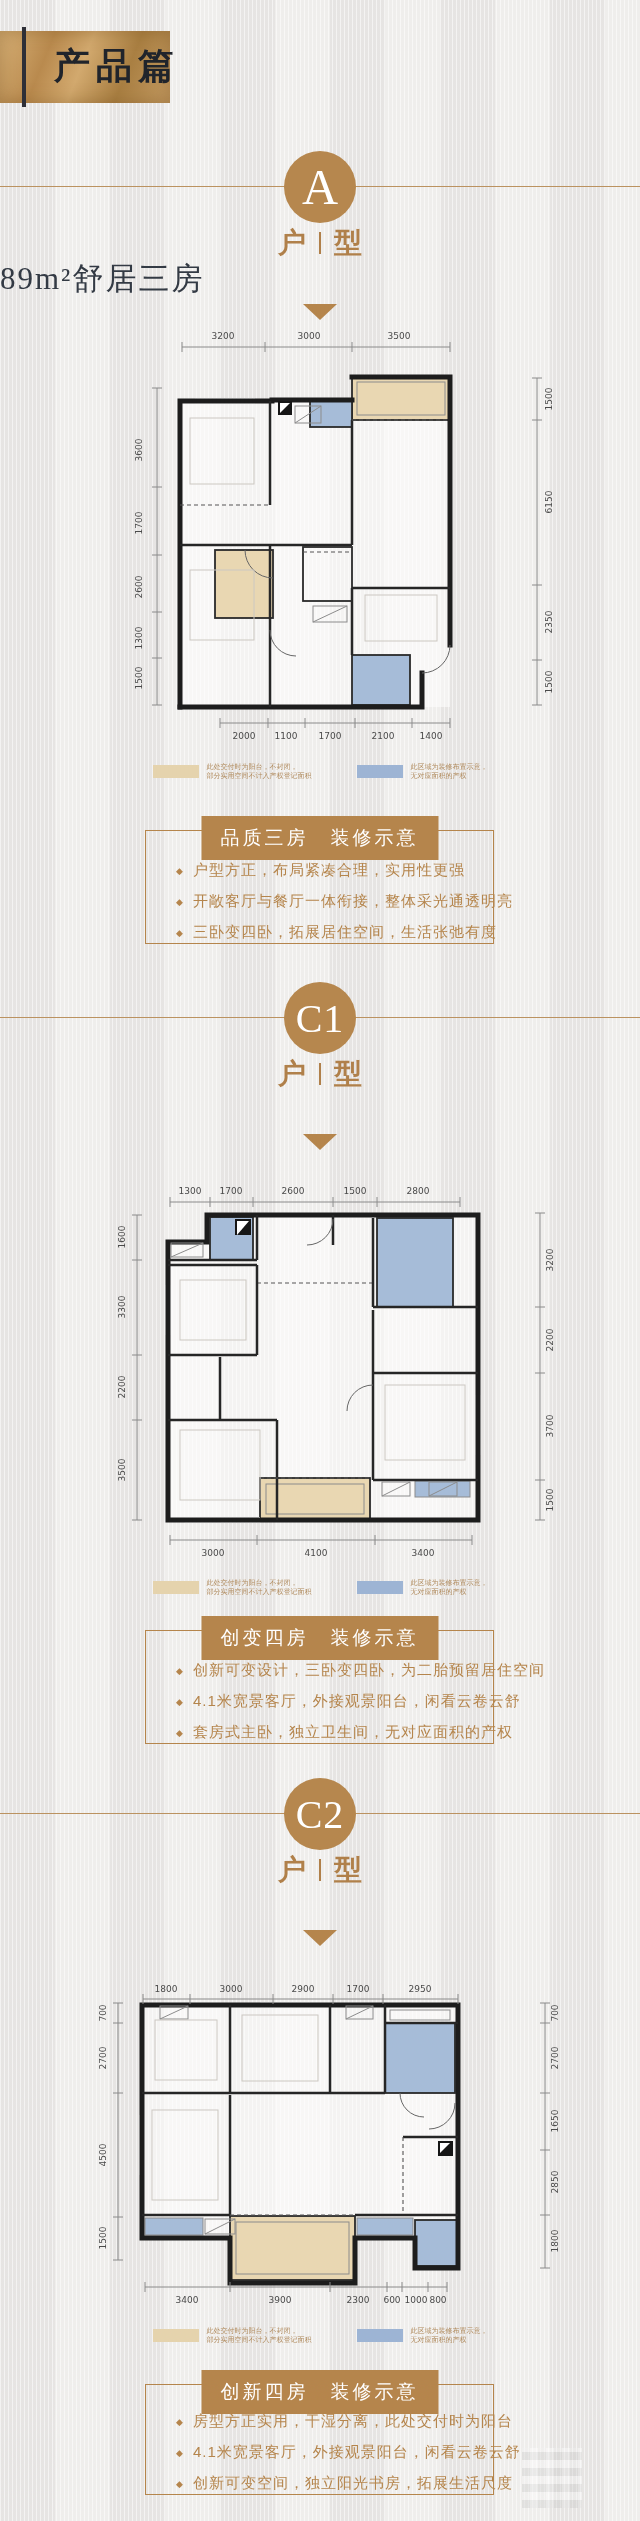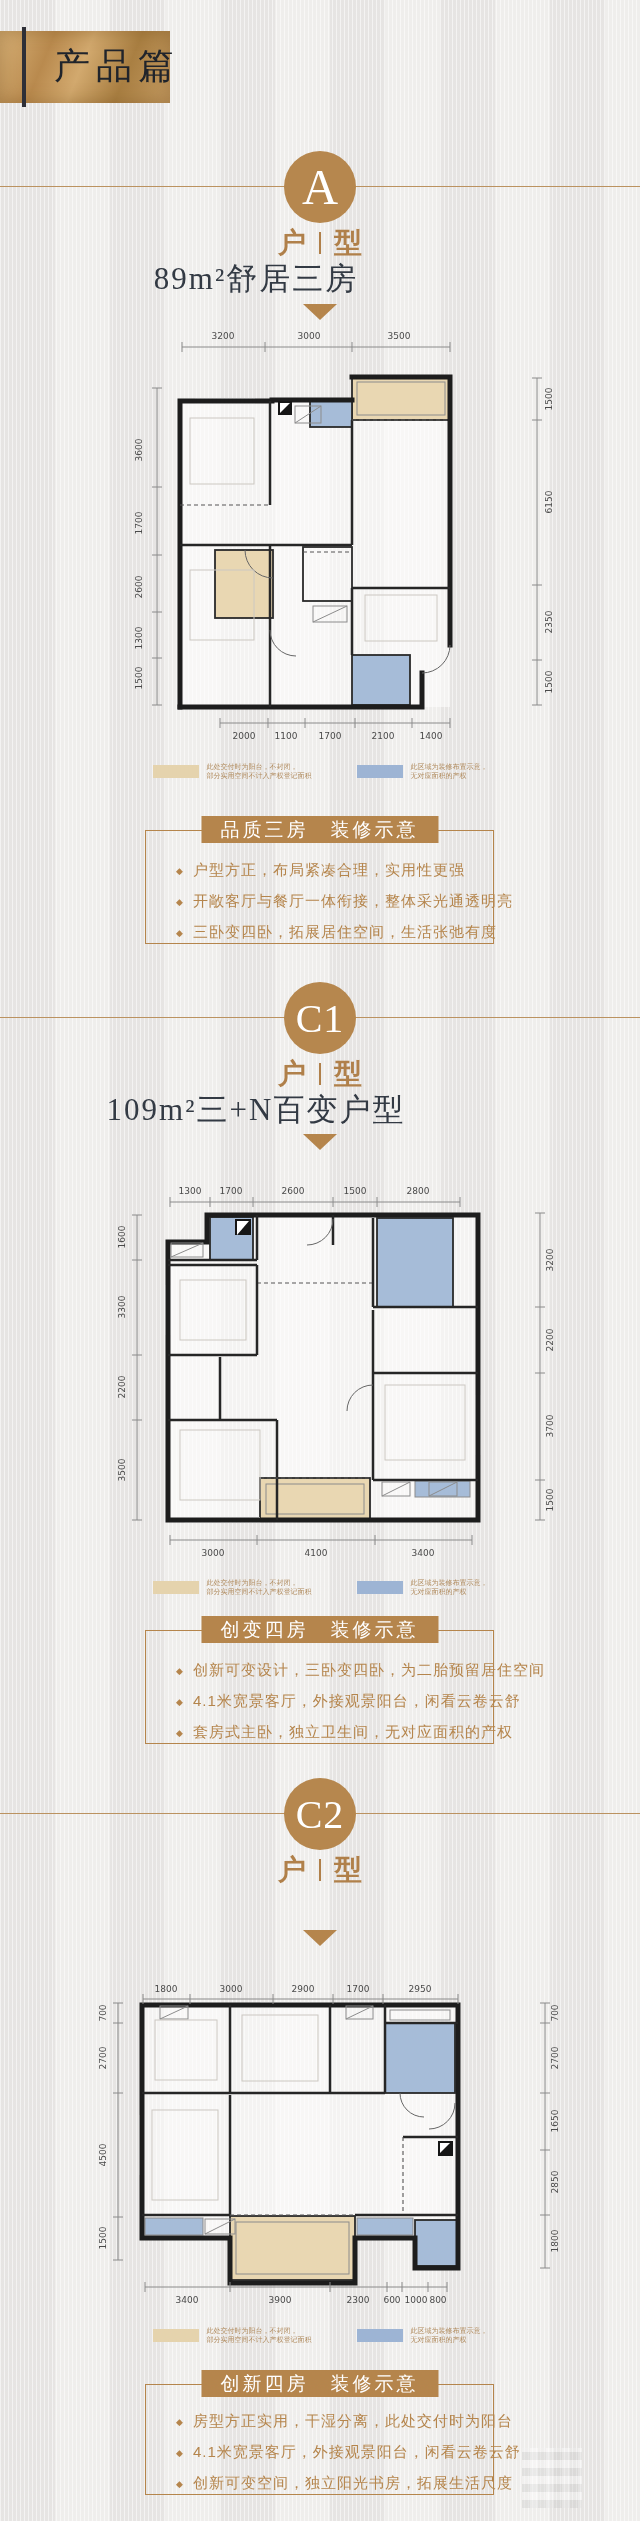--- a/index.html
+++ b/index.html
@@ -11,46 +11,46 @@
       repeating-linear-gradient(90deg, rgba(0,0,0,.025) 0 55px, rgba(255,255,255,.18) 55px 110px);
     font-family:"Liberation Sans", sans-serif;
   }
   .abs{position:absolute;}
   
   .banner{left:0;top:31px;width:170px;height:72px;
     background:linear-gradient(112deg,#d9b379,#b98a4e 28%,#d2a96e 48%,#a97f42 72%,#c59c63);
     box-shadow:inset 0 0 18px rgba(120,80,30,.45);}
   .banner-bar{left:22px;top:27px;width:4px;height:80px;background:#2e2f37;}
   .banner-title{left:54px;top:42px;font-family:"Liberation Serif",serif;
-    font-size:36px;color:#20242b;letter-spacing:6px;font-weight:400;}
+    font-size:36px;color:#20242b;letter-spacing:6px;font-weight:700;}
   
   .divider{left:0;width:640px;height:1px;background:#bb9260;}
   .badge{width:72px;height:72px;border-radius:50%;background:#b6874e;
     color:#fff;display:flex;align-items:center;justify-content:center;
     font-family:"Liberation Serif",serif;left:284px;}
   .badge.one{font-size:50px;}
   .badge.two{font-size:40px;letter-spacing:1px;}
   .type-row{left:0;width:640px;display:flex;align-items:center;justify-content:center;
     gap:13px;color:#b0804a;font-family:"Liberation Serif",serif;font-size:28px;font-weight:600;}
   .type-bar{width:2px;height:22px;background:#b0804a;}
-  .subtitle{left:0;width:512px;text-align:center;font-family:"Liberation Serif",serif;
+  .subtitle{left:0;width:512px;font-family:"Liberation Serif",serif;
     font-size:31px;color:#333a44;letter-spacing:2px;}
   .tri{width:0;height:0;border-left:17px solid transparent;border-right:17px solid transparent;
     border-top:16px solid #b5854c;left:303px;}
   
   .legend{left:0;width:640px;display:flex;justify-content:center;gap:45px;}
   .legend-item{display:flex;align-items:center;gap:8px;}
   .swatch{width:46px;height:13px;}
   .swatch.tan{background:#e5d3ad;}
   .swatch.blue{background:#9db4d4;}
   .legend-txt{font-size:7px;line-height:9px;color:#b08a5c;}
   
   .info-box{width:347px;border:1px solid #b5854c;left:145px;}
   .info-title{position:absolute;left:50%;transform:translateX(-50%);top:-15px;
-    min-width:237px;height:27px;background:#b5854c;color:#fff;display:flex;
+    min-width:237px;height:44px;background:#b5854c;color:#fff;display:flex;
     align-items:center;justify-content:center;font-size:19px;letter-spacing:3px;}
   .bullets{margin:0;padding:24px 0 0 30px;list-style:none;}
   .bullets li{display:flex;align-items:center;height:31px;color:#b5854c;
     font-size:15px;letter-spacing:1px;white-space:nowrap;}
   .bullets .dia{font-size:9px;margin-right:9px;}
   
   svg text.dim{font-size:9px;fill:#4a4a4a;font-family:"DejaVu Sans",sans-serif;}
   .wall{stroke:#1d1d1d;stroke-width:5;fill:none;stroke-linecap:square;}
   .iwall{stroke:#262626;stroke-width:2.5;fill:none;}
   .twall{stroke:#2a2a2a;stroke-width:1.8;}
@@ -213,21 +213,20 @@
     </ul>
   </div>
 
   <div class="abs divider" style="top:1017px"></div>
   <div class="abs badge two" style="top:982px">C1</div>
   <div class="abs type-row" style="top:1055px">
     <span>户</span>
     <span class="type-bar"></span>
     <span>型</span>
   </div>
-  <div class="abs subtitle" style="top:1089px">109m²三+N百变户型</div>
   <div class="abs tri" style="top:1134px"></div>
 
   <svg class="abs" style="left:85px;top:1185px" width="480" height="380" viewBox="0 0 480 380">
     <path class="floor" d="M122,30 H393 V335 H83 V57 H122 Z"></path>
     <g>
       <rect class="blue twall" x="125" y="32" width="43" height="43"></rect>
       <rect class="blue twall" x="292" y="33" width="76" height="89"></rect>
       <rect class="tan twall" x="175" y="293" width="110" height="42"></rect>
       <rect class="thin" x="181" y="299" width="98" height="30"></rect>
       <rect class="blue thin" x="330" y="296" width="55" height="16"></rect>

